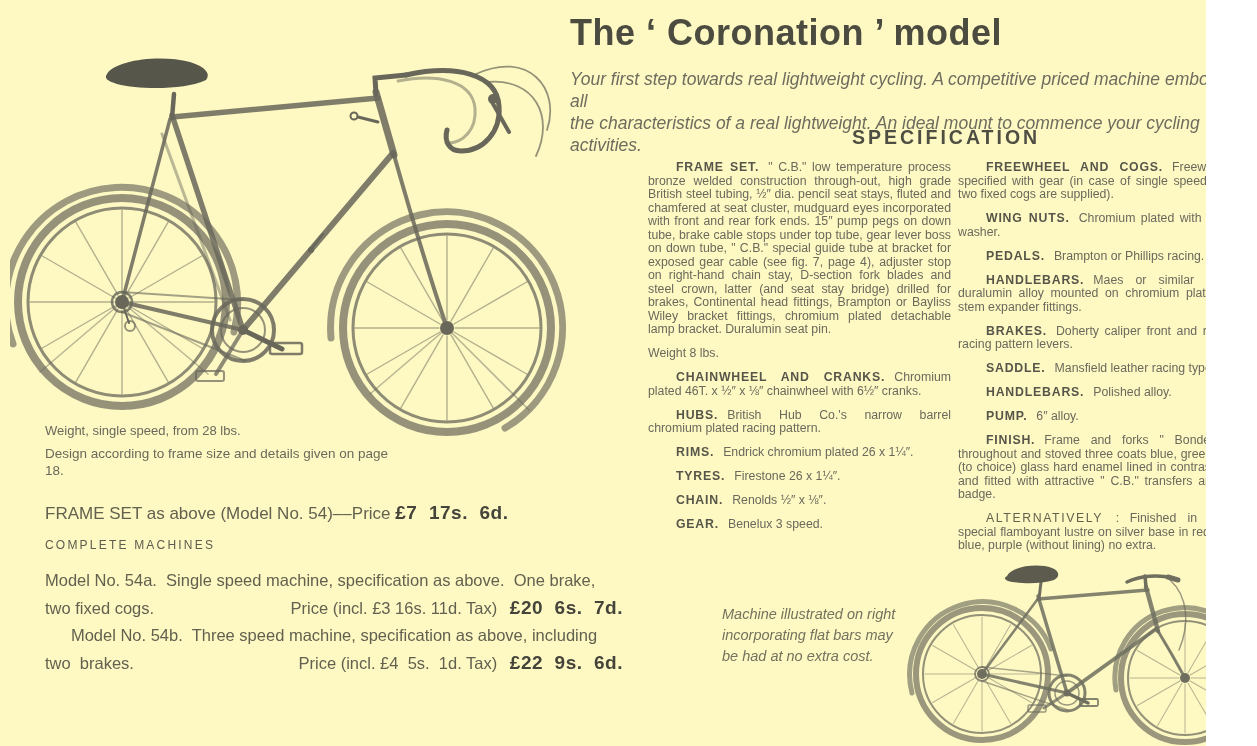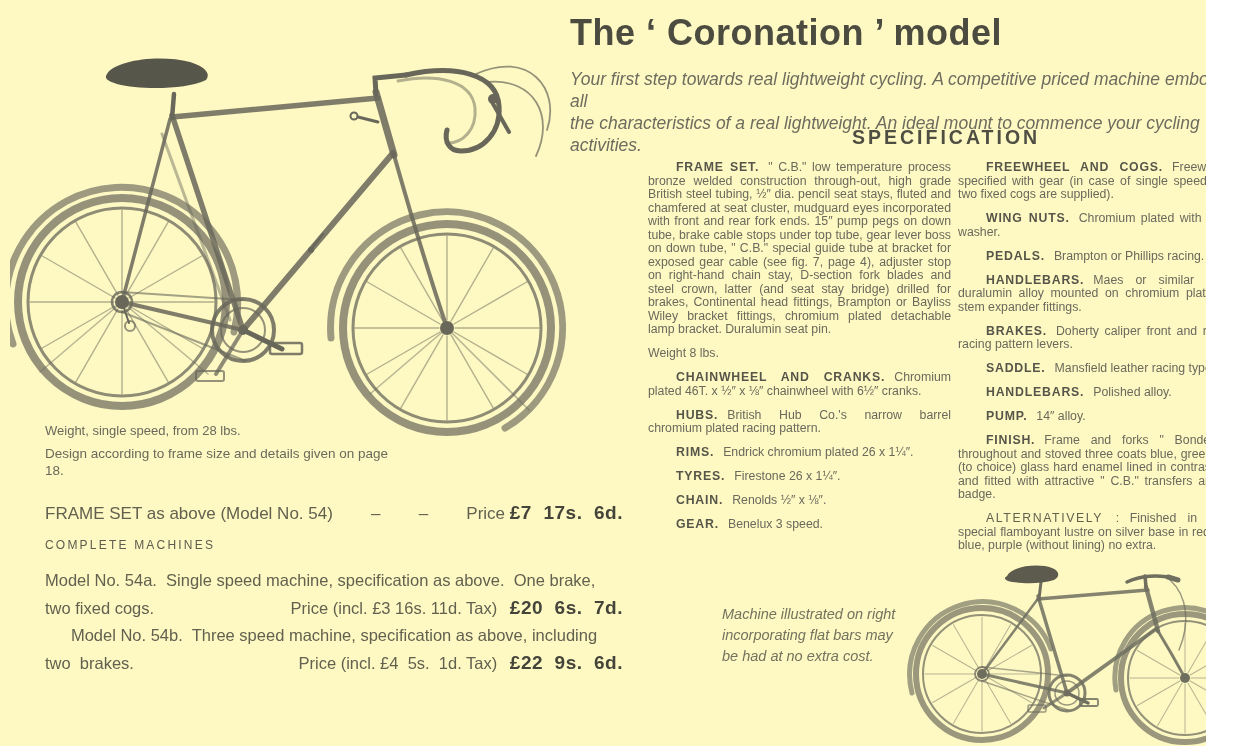--- a/index.html
+++ b/index.html
@@ -29,21 +29,21 @@
   .spec-col-right{ left:958px; width:294px; }
   .spec-col p{ margin:0 0 10.5px 0; text-align:justify; }
   .term{ font-weight:bold; letter-spacing:0.8px; color:#565549; margin-right:9px;padding-left:28px; }
   .term.plain{ font-weight:normal; letter-spacing:1.6px; color:#63624f; }
   
   .cap1{ left:45px; top:423px; font-size:13px; color:#6a695c; }
   .cap2{ left:45px; top:445px; width:350px; font-size:13.5px; line-height:17px; color:#6a695c; }
   
   .frameset-line{
     left:45px; top:502px; width:578px; display:flex; align-items:baseline;
-    justify-content:space-between; font-size:17px; color:#62614f;
+    font-size:17px; color:#62614f;
   }
   .frameset-line .price-group{ white-space:nowrap; }
   .price-bold{ font-weight:bold; font-size:19px; color:#45443a; letter-spacing:0.5px; }
   .complete-heading{ left:45px; top:538px; font-size:12px; letter-spacing:2.2px; color:#5d5c4e; }
   .model-block{ left:45px; top:567px; width:578px; font-size:16.5px; line-height:27px; color:#62614f; }
   .model-block .line2{ display:flex; justify-content:space-between; align-items:baseline; }
   .model-b{ top:622px;text-align:center; }
   .model-price-label{ margin-right:8px; }
   
   .flat-note{
@@ -167,21 +167,21 @@
   </div>
 
   <div class="abs spec-col spec-col-right">
     <p><span class="term">FREEWHEEL AND COGS.</span><span>Freewheel as specified with gear (in case of single speed models two fixed cogs are supplied).</span></p>
     <p><span class="term">WING NUTS.</span><span>Chromium plated with serrated washer.</span></p>
     <p><span class="term">PEDALS.</span><span>Brampton or Phillips racing.</span></p>
     <p><span class="term">HANDLEBARS.</span><span>Maes or similar polished duralumin alloy mounted on chromium plated steel stem expander fittings.</span></p>
     <p><span class="term">BRAKES.</span><span>Doherty caliper front and rear with racing pattern levers.</span></p>
     <p><span class="term">SADDLE.</span><span>Mansfield leather racing type.</span></p>
     <p><span class="term">HANDLEBARS.</span><span>Polished alloy.</span></p>
-    <p><span class="term">PUMP.</span><span>14″ alloy.</span></p>
+    <p><span class="term">PUMP.</span><span>6″ alloy.</span></p>
     <p><span class="term">FINISH.</span><span>Frame and forks " Bonderized " throughout and stoved three coats blue, green, red or (to choice) glass hard enamel lined in contrast colour and fitted with attractive " C.B." transfers and head badge.</span></p>
     <p><span class="term plain">ALTERNATIVELY :</span><span>Finished in " C.B." special flamboyant lustre on silver base in red, green, blue, purple (without lining) no extra.</span></p>
   </div>
 
   <div class="abs cap1">Weight, single speed, from 28 lbs.</div>
   <div class="abs cap2">Design according to frame size and details given on page 18.</div>
 
   <div class="abs frameset-line">
     <span>FRAME SET as above (Model No. 54)</span>
     <span>–</span>

